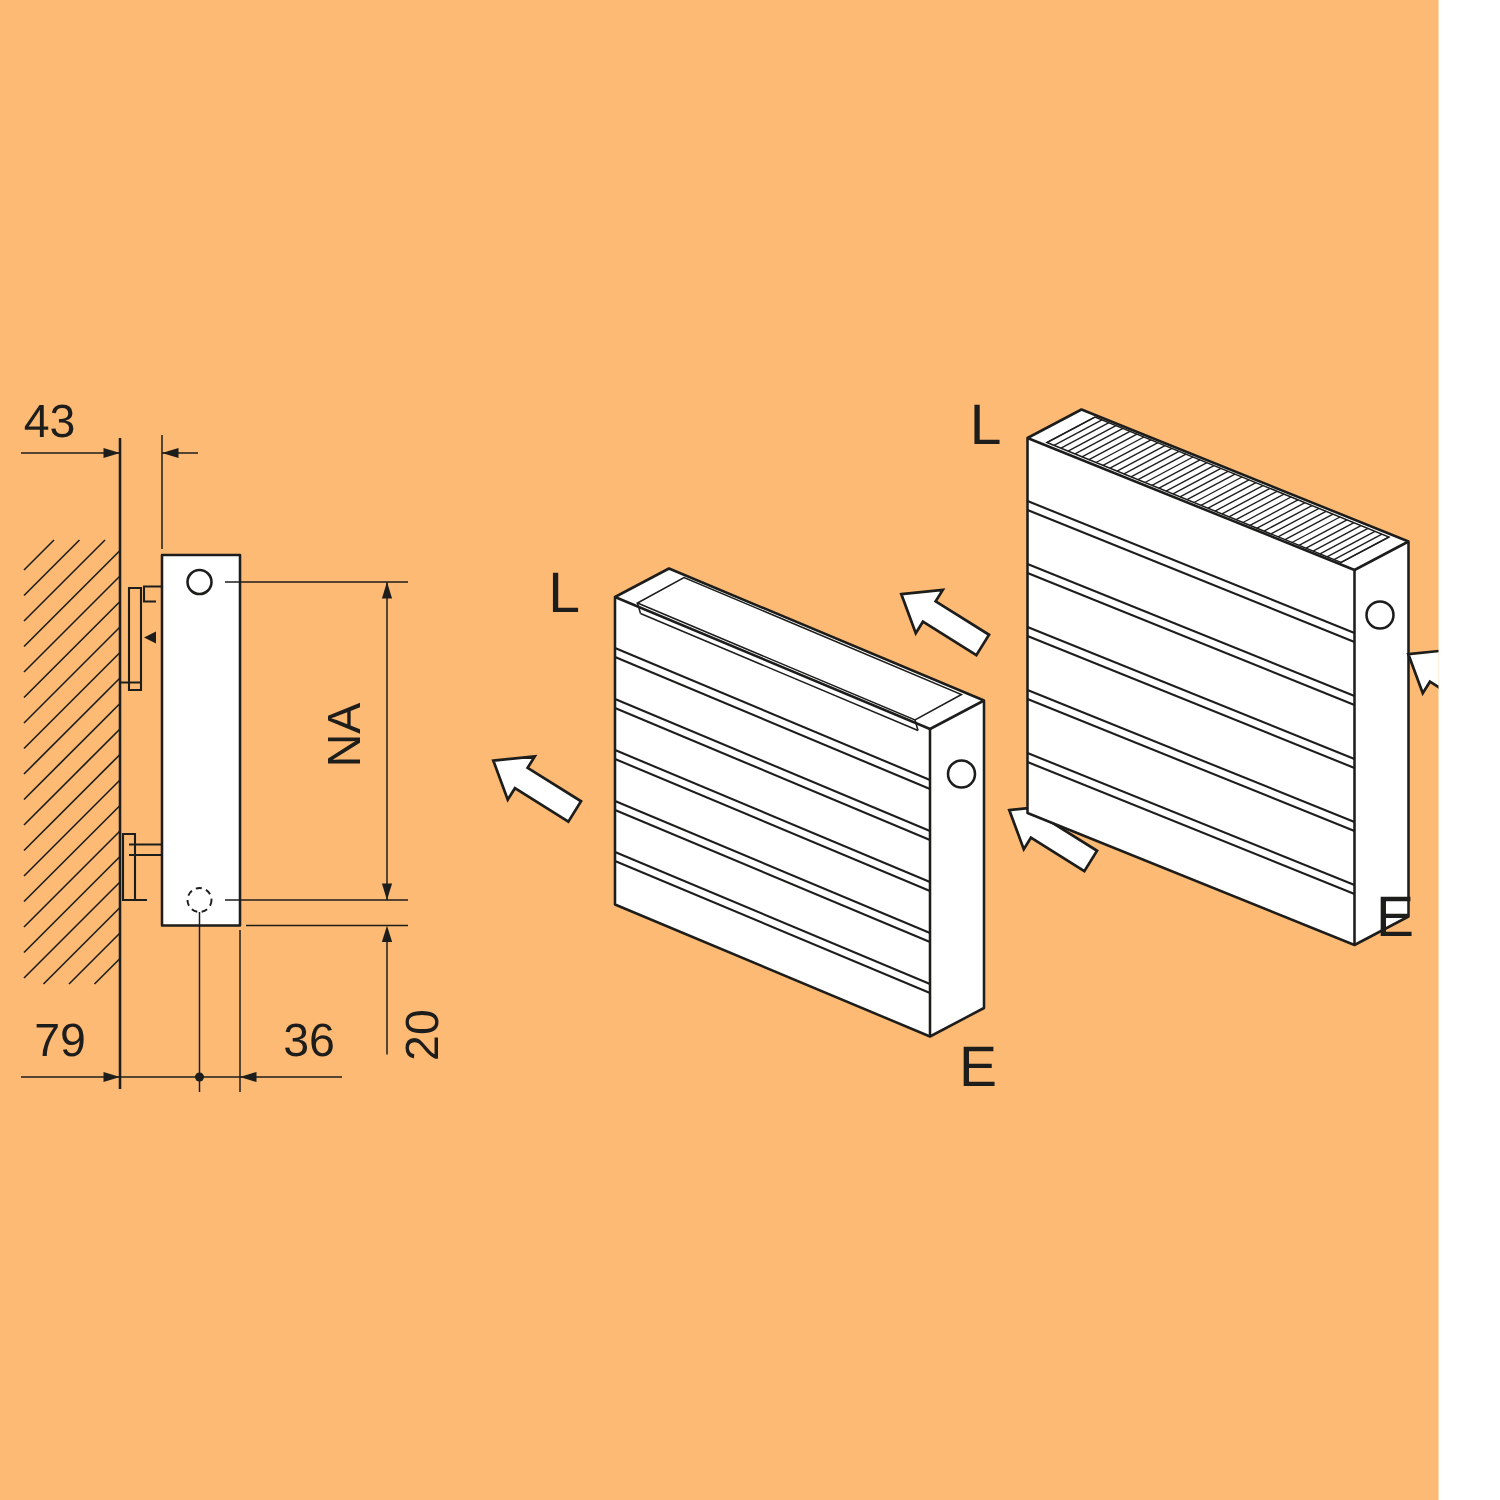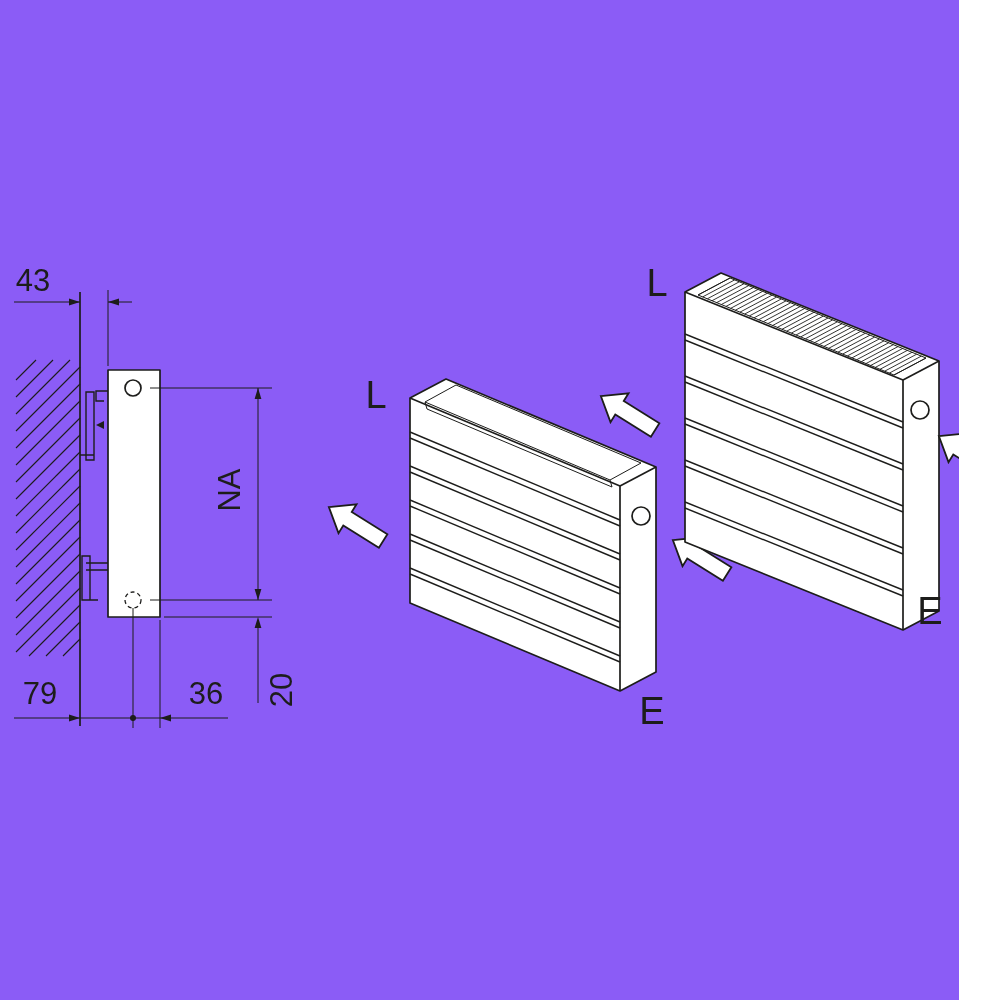--- a/index.html
+++ b/index.html
@@ -1,16 +1,16 @@
 <!DOCTYPE html>
 <html><head>
 <meta charset="utf-8">
 <style>
   html,body { margin:0; padding:0; background:#ffffff; }
-  .stage { position:relative; width:959px; height:1000px; background:#8b5cf6; overflow:hidden; }
+  .stage { position:relative; width:959px; height:1000px; background:#fdba74; overflow:hidden; }
   svg { display:block; }
   .o   { fill:none; stroke:#1d1d1b; stroke-width:1.7; }
   .fw  { fill:#ffffff; stroke:#1d1d1b; stroke-width:1.7; stroke-linejoin:round; }
   .t   { fill:none; stroke:#1d1d1b; stroke-width:1; }
   .ah  { fill:#1d1d1b; stroke:none; }
   .dash{ stroke-dasharray:4 3; stroke-width:1.3; }
   .dim { font:31px "Liberation Sans", sans-serif; fill:#1d1d1b; }
   .lbl { font:38px "Liberation Sans", sans-serif; fill:#1d1d1b; }
   .arrow { fill:#ffffff; stroke:#1d1d1b; stroke-width:1.8; stroke-linejoin:miter; }
   .hatchg  { stroke:#1d1d1b; stroke-width:1.1; }

